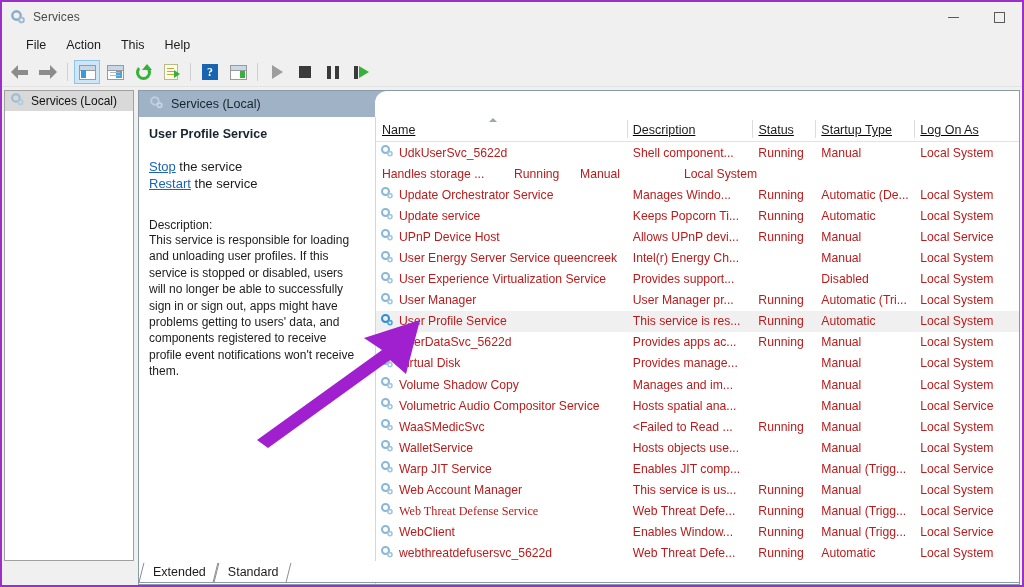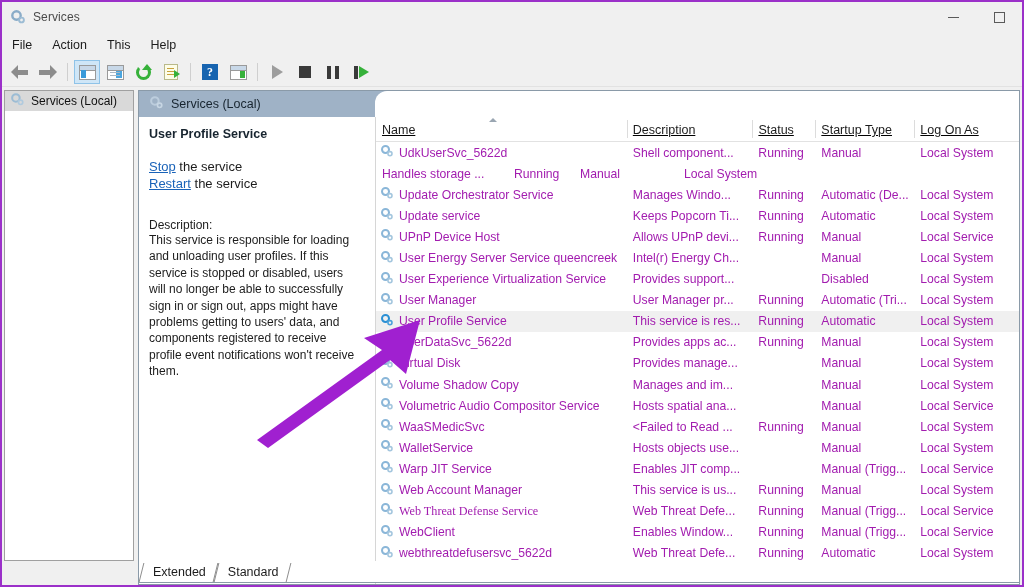--- a/index.html
+++ b/index.html
@@ -47,21 +47,21 @@
   .winbtn .max-glyph {
     width: 11px; height: 11px; border: 1px solid #5a5a5a;
   }
 
   
   .menubar {
     position: absolute; left: 0; top: 30px;
     width: 1020px; height: 26px;
     background: #f0f0f0;
     display: flex; align-items: center;
-    padding-left: 0;
+    padding-left: 14px;
   }
   .menu-item {
     font-size: 12.5px; color: #1c1c1c;
     padding: 3px 10px;
     cursor: default;
   }
 
   
   .toolbar {
     position: absolute; left: 0; top: 56px;
@@ -268,21 +268,21 @@
     position: absolute; left: 113px; top: 1px;
     width: 0; height: 0;
     border-left: 4px solid transparent; border-right: 4px solid transparent;
     border-bottom: 4px solid #9aa6b2;
   }
 
   .rows { position: relative; }
   .row {
     display: flex; align-items: center;
     height: 21.1px;
-    font-size: 12.2px; color: #a21caf;
+    font-size: 12.2px; color: #b91c1c;
   }
   .row.selected { background: #f0f0f0; }
   .cell { padding-left: 6px; overflow: hidden; white-space: nowrap; }
   .cell-name { display: flex; align-items: center; gap: 5px; padding-left: 4px; }
 
   
   .tabstrip {
     position: absolute; left: 136px; bottom: 2px;
     width: 882px; height: 22px;
     background: #ffffff;

